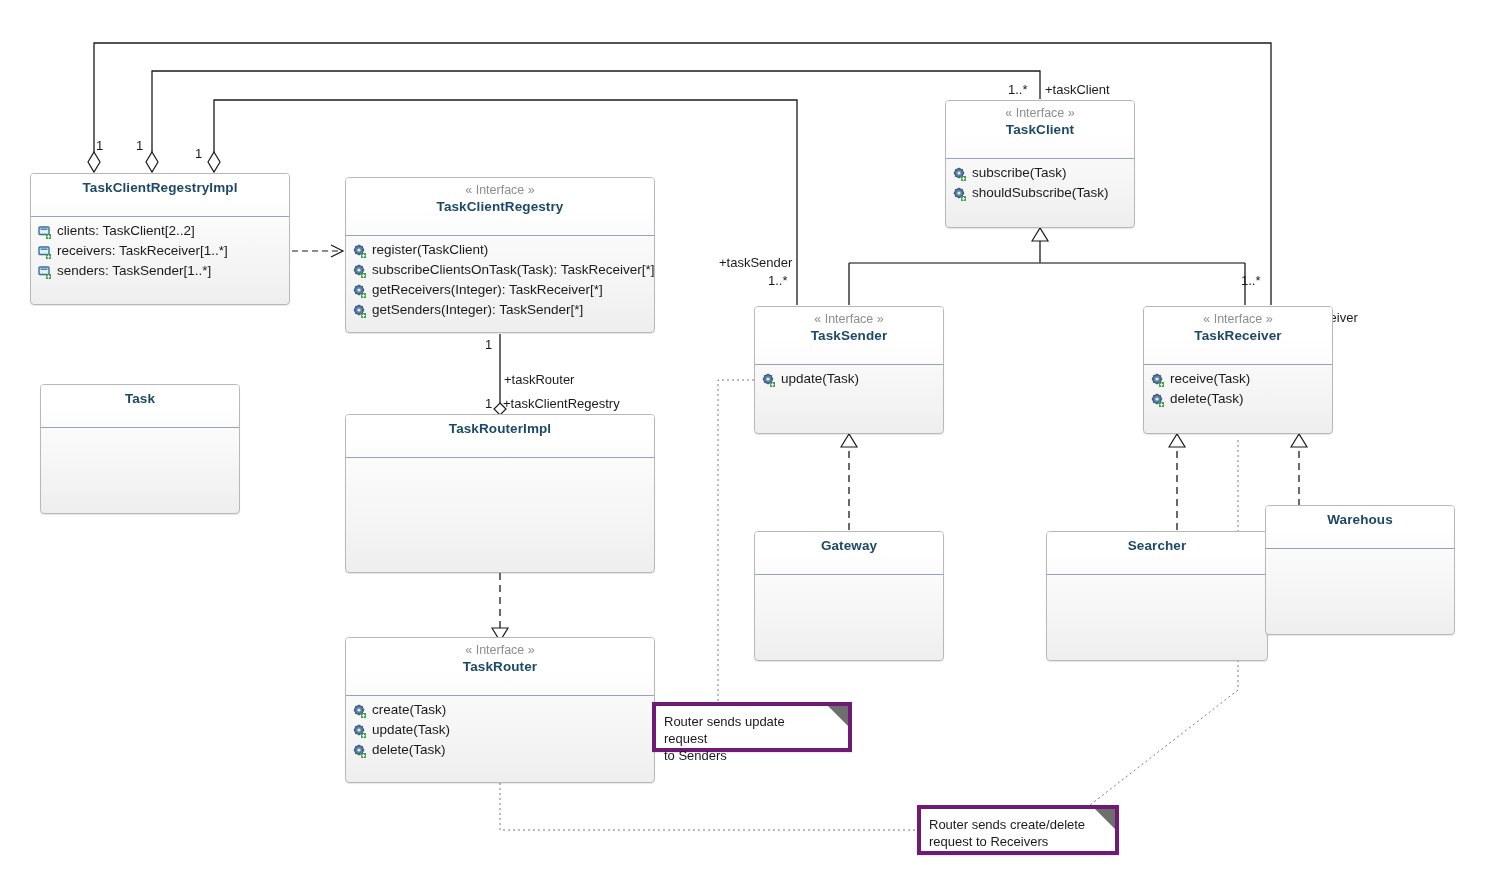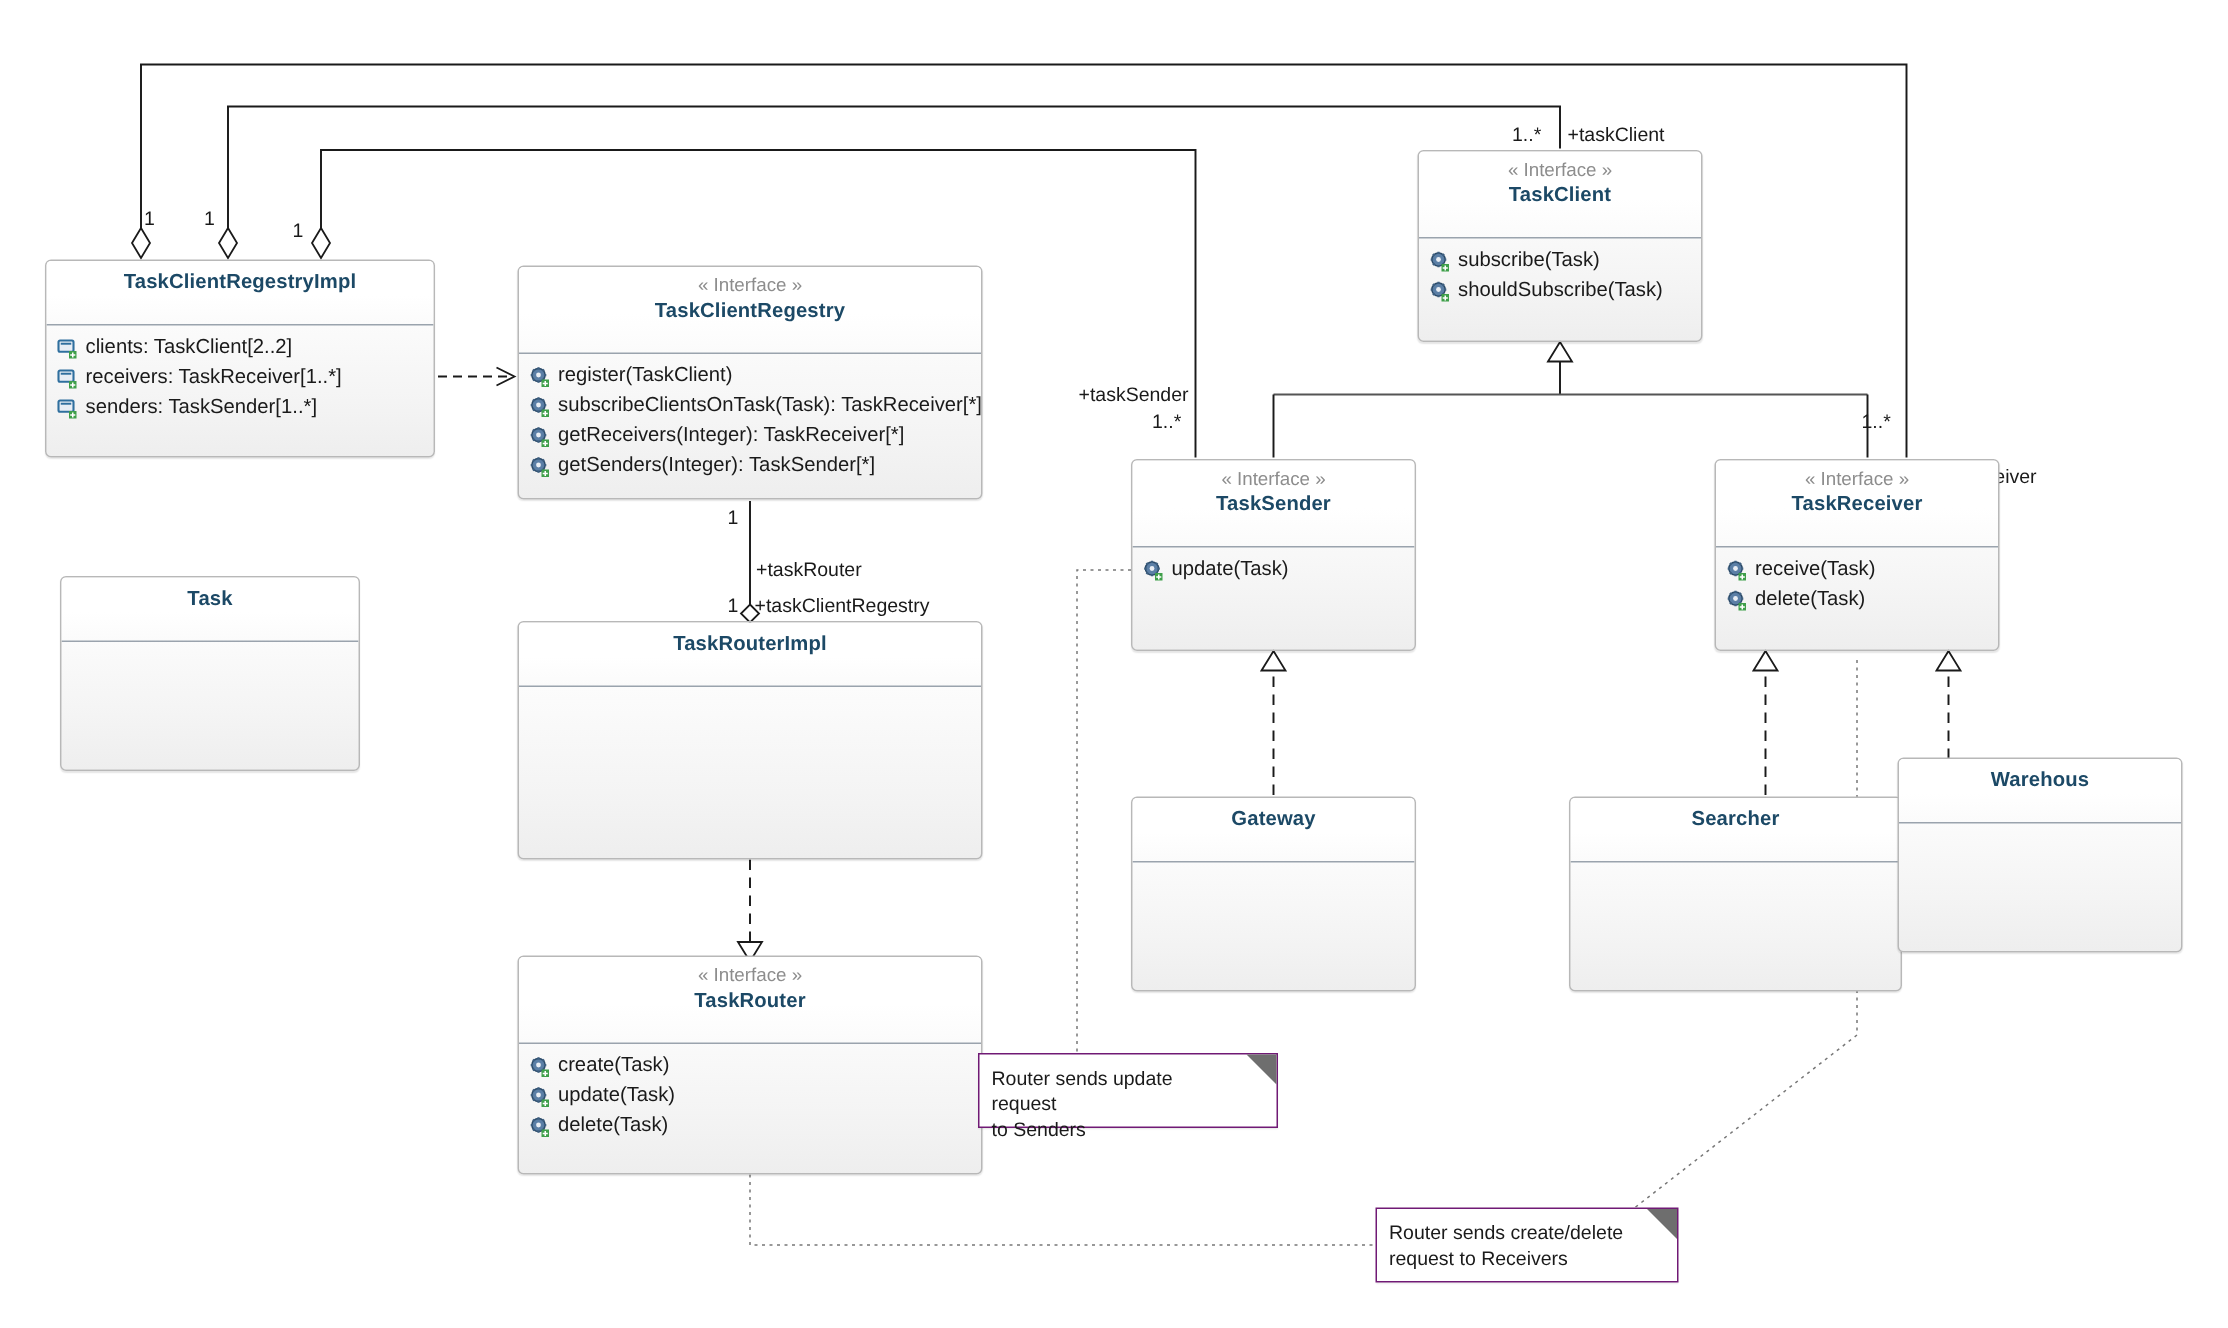--- a/index.html
+++ b/index.html
@@ -92,21 +92,21 @@
     color: #1a1a1a;
     line-height: 15px;
     white-space: nowrap;
   }
 
   
   .uml-note {
     position: absolute;
     box-sizing: border-box;
     background: #ffffff;
-    border: 1px solid #701a75;
+    border: 4px solid #701a75;
     font-size: 13px;
     color: #1a1a1a;
     line-height: 17px;
     padding: 7px 24px 12px 8px;
     box-shadow: 0 1px 1px rgba(0,0,0,0.08);
   }
   .uml-note .fold {
     position: absolute;
     top: 0px;
     right: 0px;

